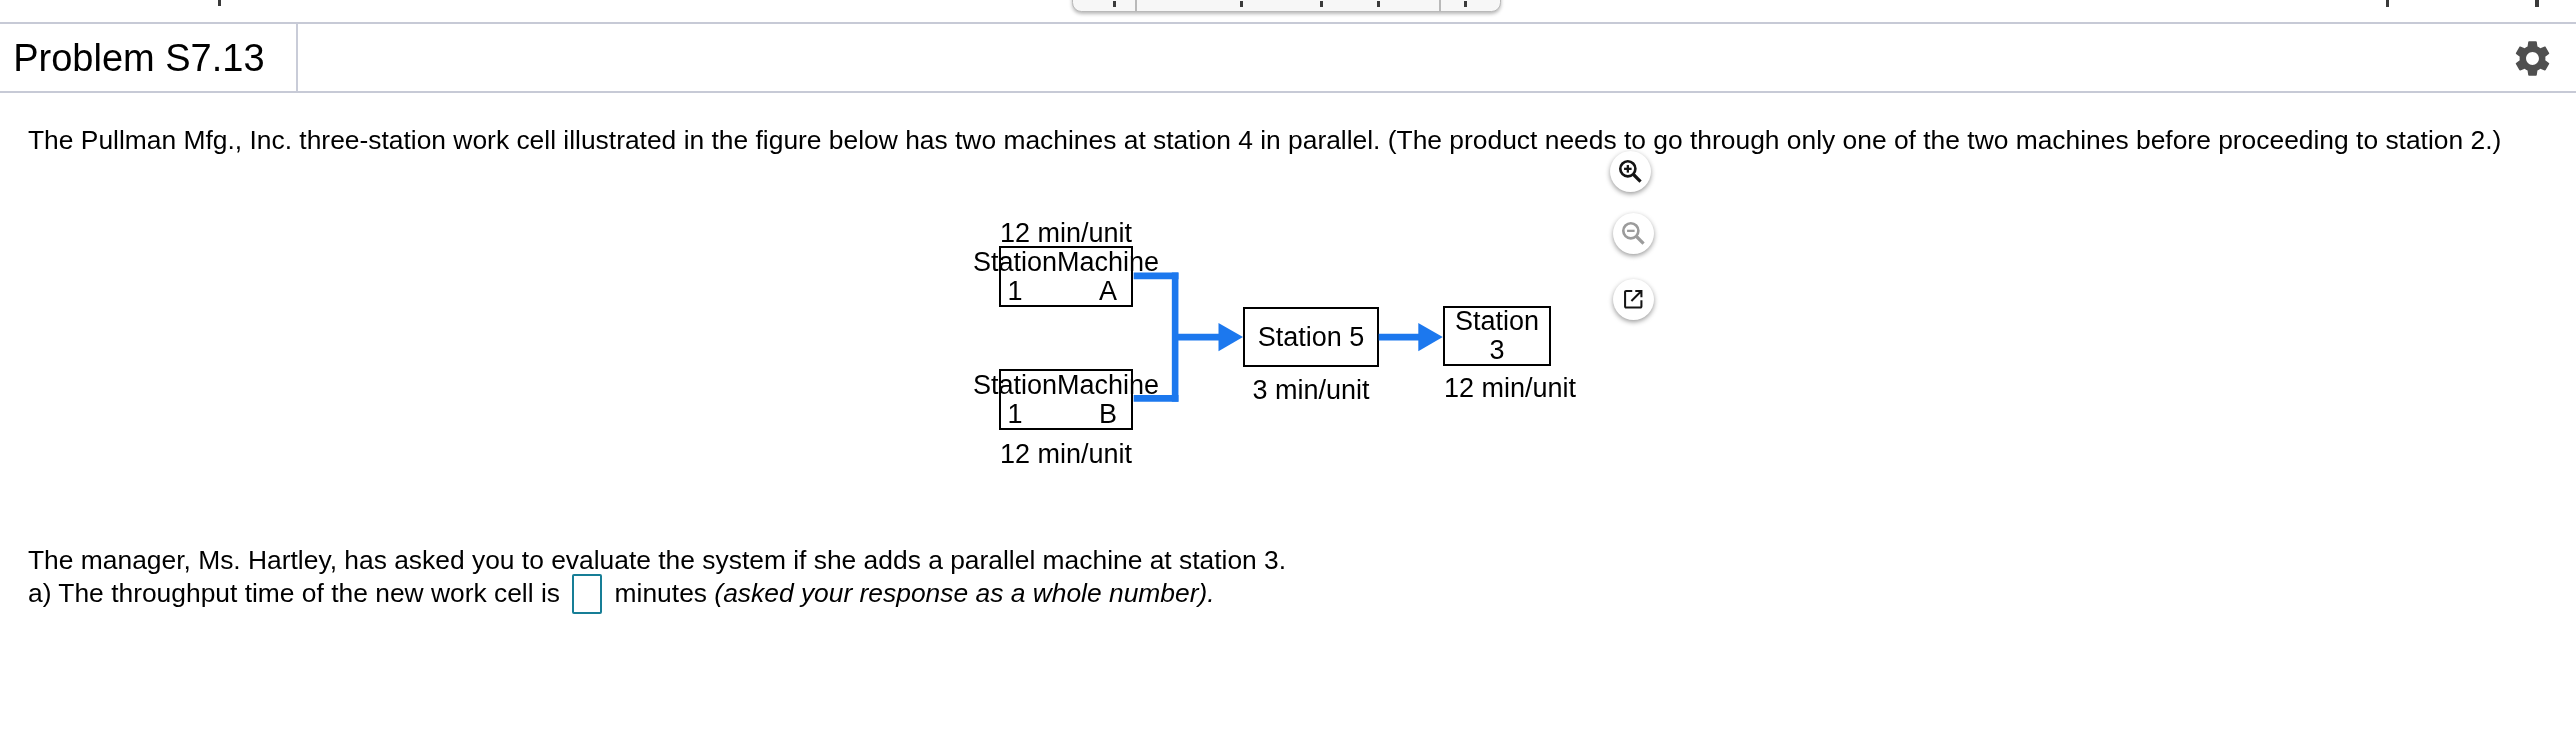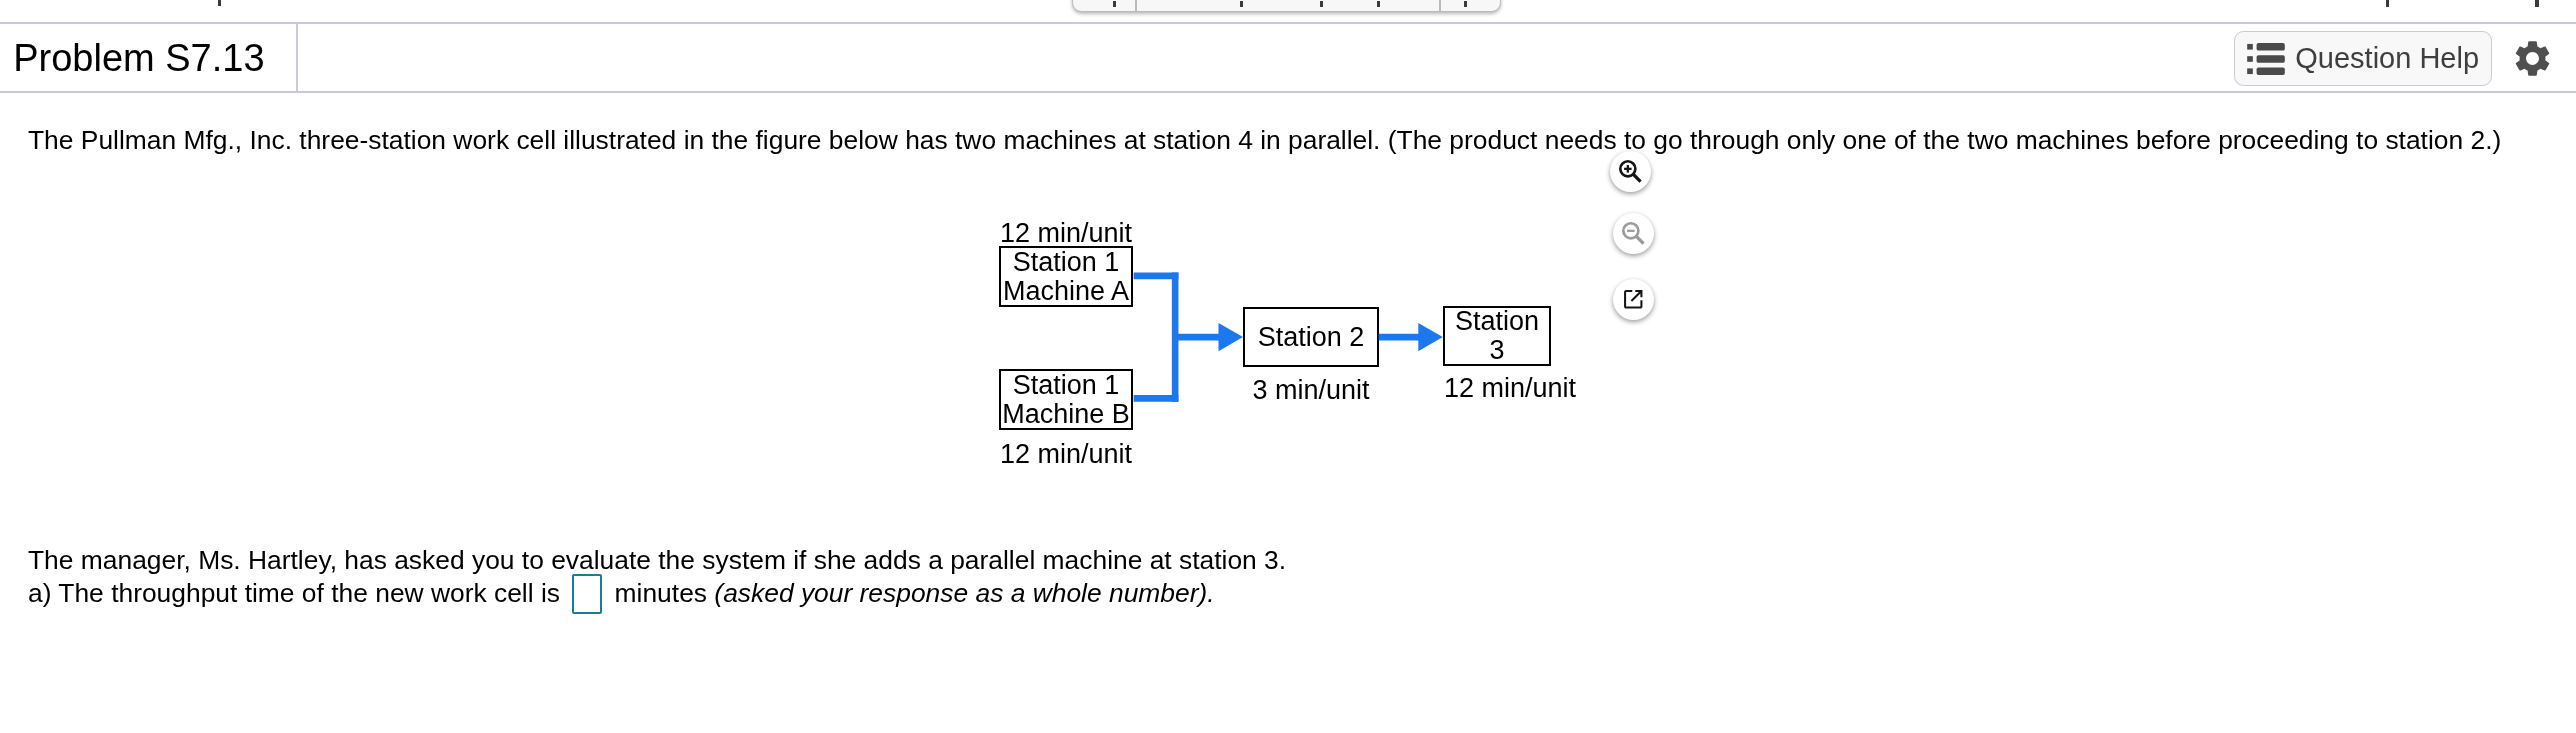--- a/index.html
+++ b/index.html
@@ -32,21 +32,21 @@
     display:flex; align-items:center; justify-content:center; gap:10.4px;
     font-size:29px; color:#3e3e3e; cursor:pointer; padding:0;
     font-family:"Liberation Sans", sans-serif;
   }
   .gear-wrap { position:absolute; left:2511px; top:13.2px; width:43px; height:43px; cursor:pointer; }
   
   .body-text { position:absolute; font-size:26.4px; color:#000; white-space:nowrap; }
   
   .fbox {
     position:absolute; border:2.8px solid #000; background:#fff;
-    display:flex; flex-direction:column; align-items:center; justify-content:center;
+    display:flex; flex-direction:row; align-items:center; justify-content:center;
     font-size:27px; line-height:29px; text-align:center;
   }
   .flabel { position:absolute; font-size:27px; text-align:center; white-space:nowrap; }
   .flow-svg { position:absolute; left:981px; top:207px; width:622px; height:264px; }
   .zbtn {
     position:absolute; width:41px; height:41px; border-radius:50%;
     background:#fff; border:none; padding:0; cursor:pointer;
     box-shadow:0 1.9px 5.7px rgba(0,0,0,0.4);
     display:flex; align-items:center; justify-content:center;
   }
@@ -80,33 +80,20 @@
   <div class="glyph-tick" style="left:2386px; top:0; width:2.8px; height:6.6px;"></div>
   <div class="glyph-tick" style="left:2535px; top:0; width:3.8px; height:6.6px;"></div>
 </div>
 
 <div class="hr" style="top:22px"></div>
 
 <div class="header">
   <div class="page-title">Problem S7.13</div>
   <div class="title-vdiv"></div>
 
-  <button class="qh-btn">
-    <span style="display:flex">
-      <svg width="38" height="32" viewBox="0 0 40 34">
-        <rect x="0" y="1" width="6" height="6" fill="#4a4a4a"></rect>
-        <rect x="10" y="0" width="30" height="8" rx="2" fill="#4a4a4a"></rect>
-        <rect x="0" y="14" width="6" height="6" fill="#4a4a4a"></rect>
-        <rect x="10" y="13" width="30" height="8" rx="2" fill="#4a4a4a"></rect>
-        <rect x="0" y="27" width="6" height="6" fill="#4a4a4a"></rect>
-        <rect x="10" y="26" width="30" height="8" rx="2" fill="#4a4a4a"></rect>
-      </svg>
-    </span>
-    <span>Question Help</span>
-  </button>
 
   <div class="gear-wrap">
     <svg width="43" height="43" viewBox="0 0 24 24">
       <path fill="#4f4f4f" d="M19.14,12.94c0.04-0.3,0.06-0.61,0.06-0.94c0-0.32-0.02-0.64-0.07-0.94l2.03-1.58c0.18-0.14,0.23-0.41,0.12-0.61l-1.92-3.32c-0.12-0.22-0.37-0.29-0.59-0.22l-2.39,0.96c-0.5-0.38-1.03-0.7-1.62-0.94L14.4,2.81c-0.04-0.24-0.24-0.41-0.48-0.41h-3.84c-0.24,0-0.43,0.17-0.47,0.41L9.25,5.35C8.66,5.59,8.12,5.92,7.63,6.29L5.24,5.33c-0.22-0.08-0.47,0-0.59,0.22L2.74,8.87C2.62,9.08,2.66,9.34,2.86,9.48l2.03,1.58C4.84,11.36,4.8,11.69,4.8,12s0.02,0.64,0.07,0.94l-2.03,1.58c-0.18,0.14-0.23,0.41-0.12,0.61l1.92,3.32c0.12,0.22,0.37,0.29,0.59,0.22l2.39-0.96c0.5,0.38,1.03,0.7,1.62,0.94l0.36,2.54c0.05,0.24,0.24,0.41,0.48,0.41h3.84c0.24,0,0.44-0.17,0.47-0.41l0.36-2.54c0.59-0.24,1.13-0.56,1.62-0.94l2.39,0.96c0.22,0.08,0.47,0,0.59-0.22l1.92-3.32c0.12-0.22,0.07-0.47-0.12-0.61L19.14,12.94z M12,15.6c-1.98,0-3.6-1.62-3.6-3.6s1.62-3.6,3.6-3.6s3.6,1.62,3.6,3.6S13.98,15.6,12,15.6z"></path>
     </svg>
   </div>
 </div>
 
 <div class="hr" style="top:91px"></div>
 
@@ -120,21 +107,21 @@
 </div>
 
 <div class="fbox" style="left:999px; top:369px; width:134px; height:61px;">
   <span>Station 1</span>
   <span>Machine B</span>
 </div>
 
 <div class="flabel" style="left:999px; top:439px; width:134px;">12 min/unit</div>
 
 <div class="fbox" style="left:1243px; top:307px; width:136px; height:60px;">
-  <span>Station 2</span>
+  <span>Station 5</span>
 </div>
 <div class="flabel" style="left:1243px; top:375px; width:136px;">3 min/unit</div>
 
 <div class="fbox" style="left:1443px; top:306px; width:108px; height:60px;">
   <span>Station 3</span>
 </div>
 <div class="flabel" style="left:1443px; top:373px; width:134px;">12 min/unit</div>
 
 <svg class="flow-svg" viewBox="0 0 660 280">
   <g stroke="#1c78ee" stroke-width="7" fill="none">

